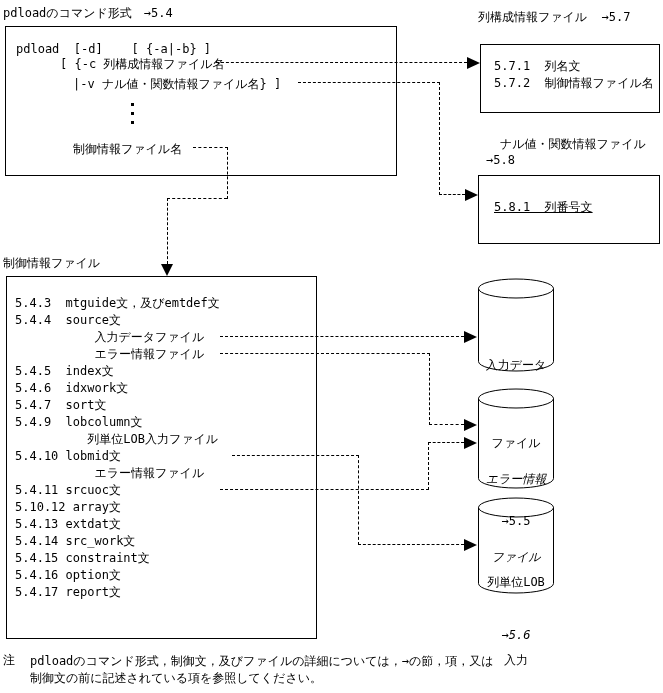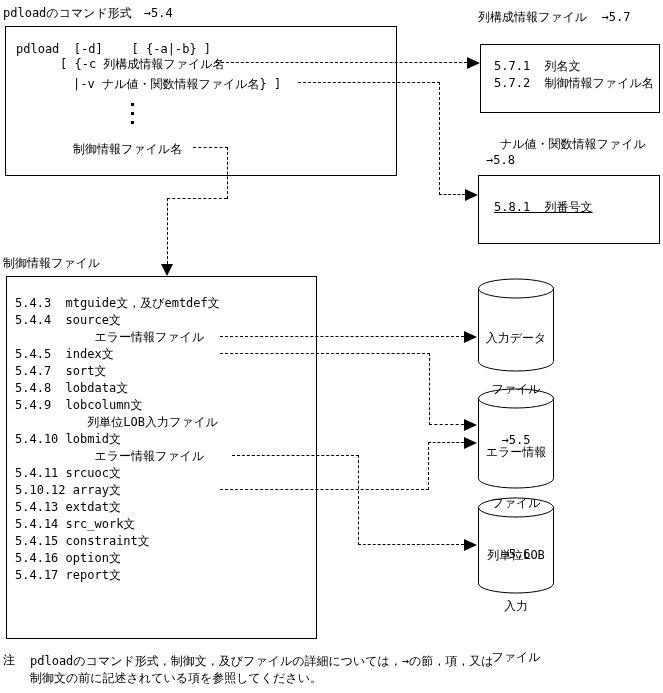--- a/index.html
+++ b/index.html
@@ -21,21 +21,21 @@
     border-left:13px solid #000;}
   .arrow-d{position:absolute;width:0;height:0;
     border-left:6px solid transparent;border-right:6px solid transparent;
     border-top:12px solid #000;}
   .dot{position:absolute;width:3px;height:3px;background:#000;}
   .list{position:absolute;line-height:17px;}
   .list div{height:17px;white-space:pre;}
   .cyl{position:absolute;}
   .cyl svg{display:block;}
   .cyl-text{position:absolute;text-align:center;white-space:pre;line-height:17px;}
-  .stack17 div{height:17px;line-height:17px;white-space:pre;}
+  .stack17 div{height:17px;line-height:17px;white-space:pre;margin-top:27px;}
 </style>
 </head>
 <body>
 
 <div id="canvas">
 
   <div class="txt" style="left:3px;top:6px;">pdloadのコマンド形式　→5.4</div>
 
   <div class="box" style="left:5px;top:26px;width:392px;height:150px;"></div>
   <div class="txt" style="left:16px;top:42px;">pdload  [-d]    [ {-a|-b} ]</div>
@@ -56,24 +56,25 @@
   <div class="txt" style="left:470px;top:137px;margin-left:30px;">ナル値・関数情報ファイル</div>
   <div class="txt" style="left:486px;top:153px;">→5.8</div>
   <div class="box" style="left:478px;top:175px;width:182px;height:69px;"></div>
   <div class="txt" style="left:494px;top:200px;text-decoration:underline;">5.8.1  列番号文</div>
 
   <div class="txt" style="left:3px;top:256px;">制御情報ファイル</div>
   <div class="box" style="left:6px;top:276px;width:311px;height:363px;"></div>
   <div class="list" style="left:15px;top:295px;">
     <div>5.4.3  mtguide文，及びemtdef文</div>
     <div>5.4.4  source文</div>
+    <div>           入力データファイル</div>
     <div>           エラー情報ファイル</div>
     <div>5.4.5  index文</div>
+    <div>5.4.6  idxwork文</div>
     <div>5.4.7  sort文</div>
-    <div>5.4.8  lobdata文</div>
     <div>5.4.9  lobcolumn文</div>
     <div>          列単位LOB入力ファイル</div>
     <div>5.4.10 lobmid文</div>
     <div>           エラー情報ファイル</div>
     <div>5.4.11 srcuoc文</div>
     <div>5.10.12 array文</div>
     <div>5.4.13 extdat文</div>
     <div>5.4.14 src_work文</div>
     <div>5.4.15 constraint文</div>
     <div>5.4.16 option文</div>
@@ -91,21 +92,21 @@
     <div>ファイル</div>
     <div>→5.5</div>
   </div>
 
   <div class="cyl" style="left:477px;top:388px;">
     <svg width="78" height="101" viewBox="0 0 78 101">
       <ellipse cx="39" cy="10.5" rx="37.5" ry="9.5" fill="none" stroke="#000"></ellipse>
       <path d="M1.5 10.5 V90.5 A37.5 9.5 0 0 0 76.5 90.5 V10.5" fill="none" stroke="#000"></path>
     </svg>
   </div>
-  <div class="cyl-text stack17" style="left:477px;top:410px;width:78px;">
+  <div class="cyl-text stack17" style="left:477px;top:410px;width:78px;font-style:italic;">
     <div>エラー情報</div>
     <div>ファイル</div>
     <div>→5.6</div>
   </div>
 
   <div class="cyl" style="left:477px;top:497px;">
     <svg width="78" height="97" viewBox="0 0 78 97">
       <ellipse cx="39" cy="10.5" rx="37.5" ry="9.5" fill="none" stroke="#000"></ellipse>
       <path d="M1.5 10.5 V86.5 A37.5 9.5 0 0 0 76.5 86.5 V10.5" fill="none" stroke="#000"></path>
     </svg>

